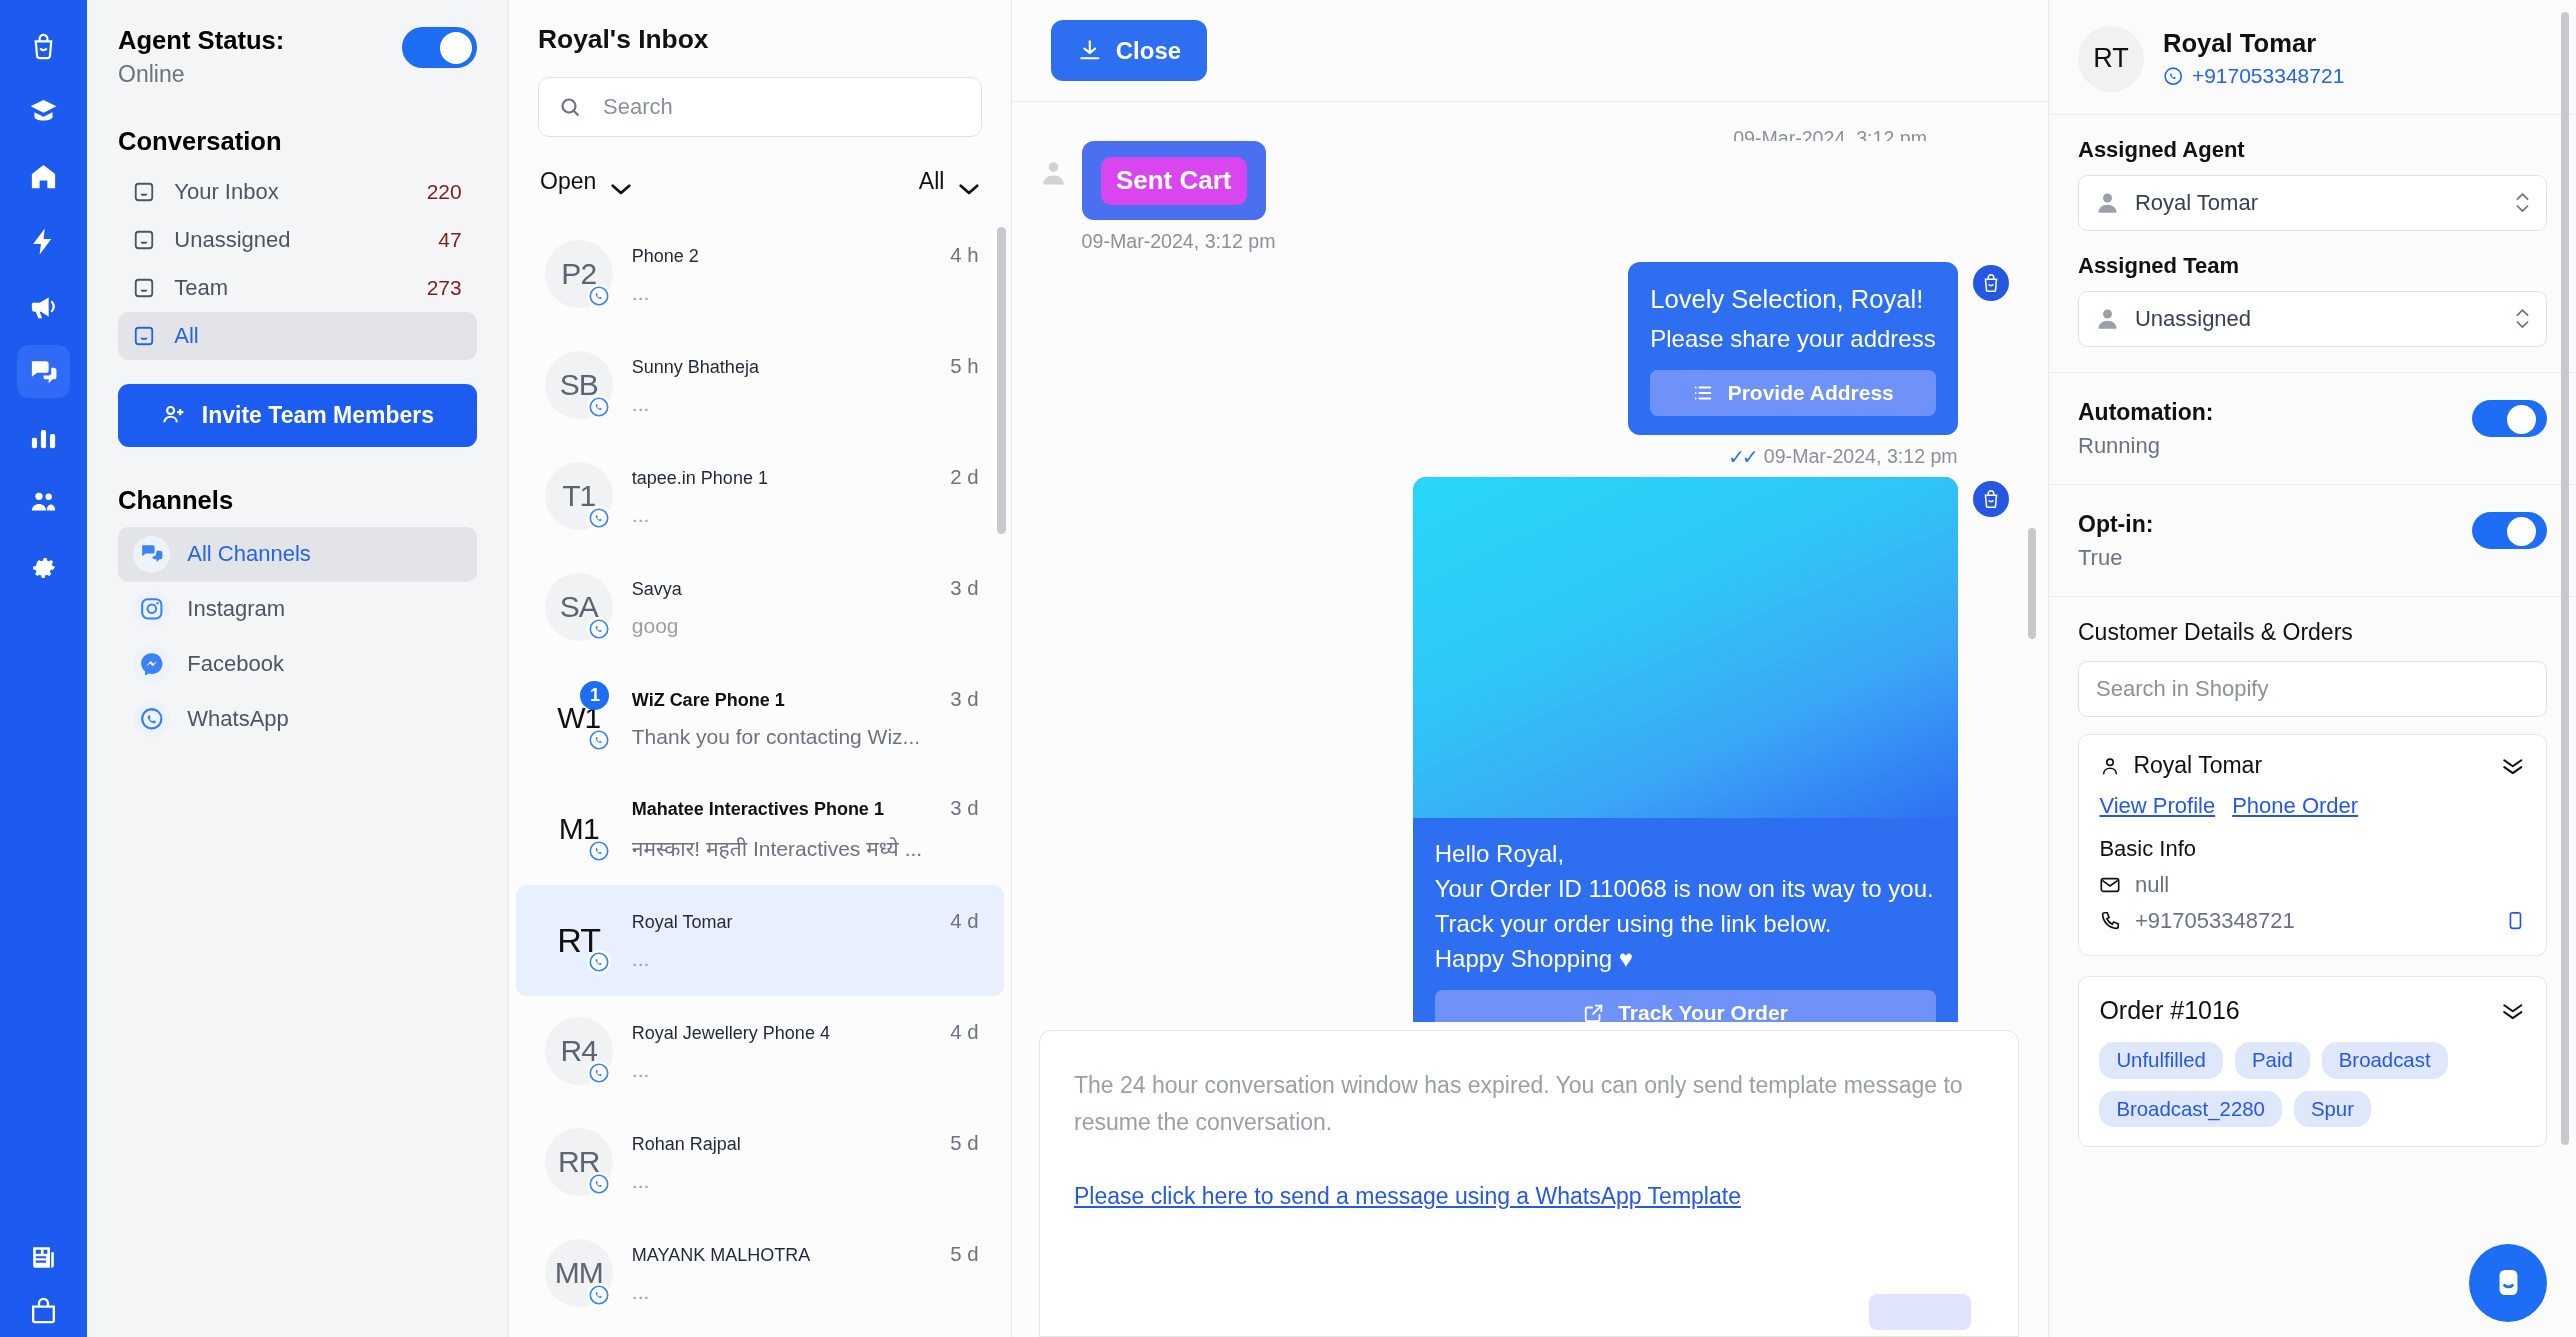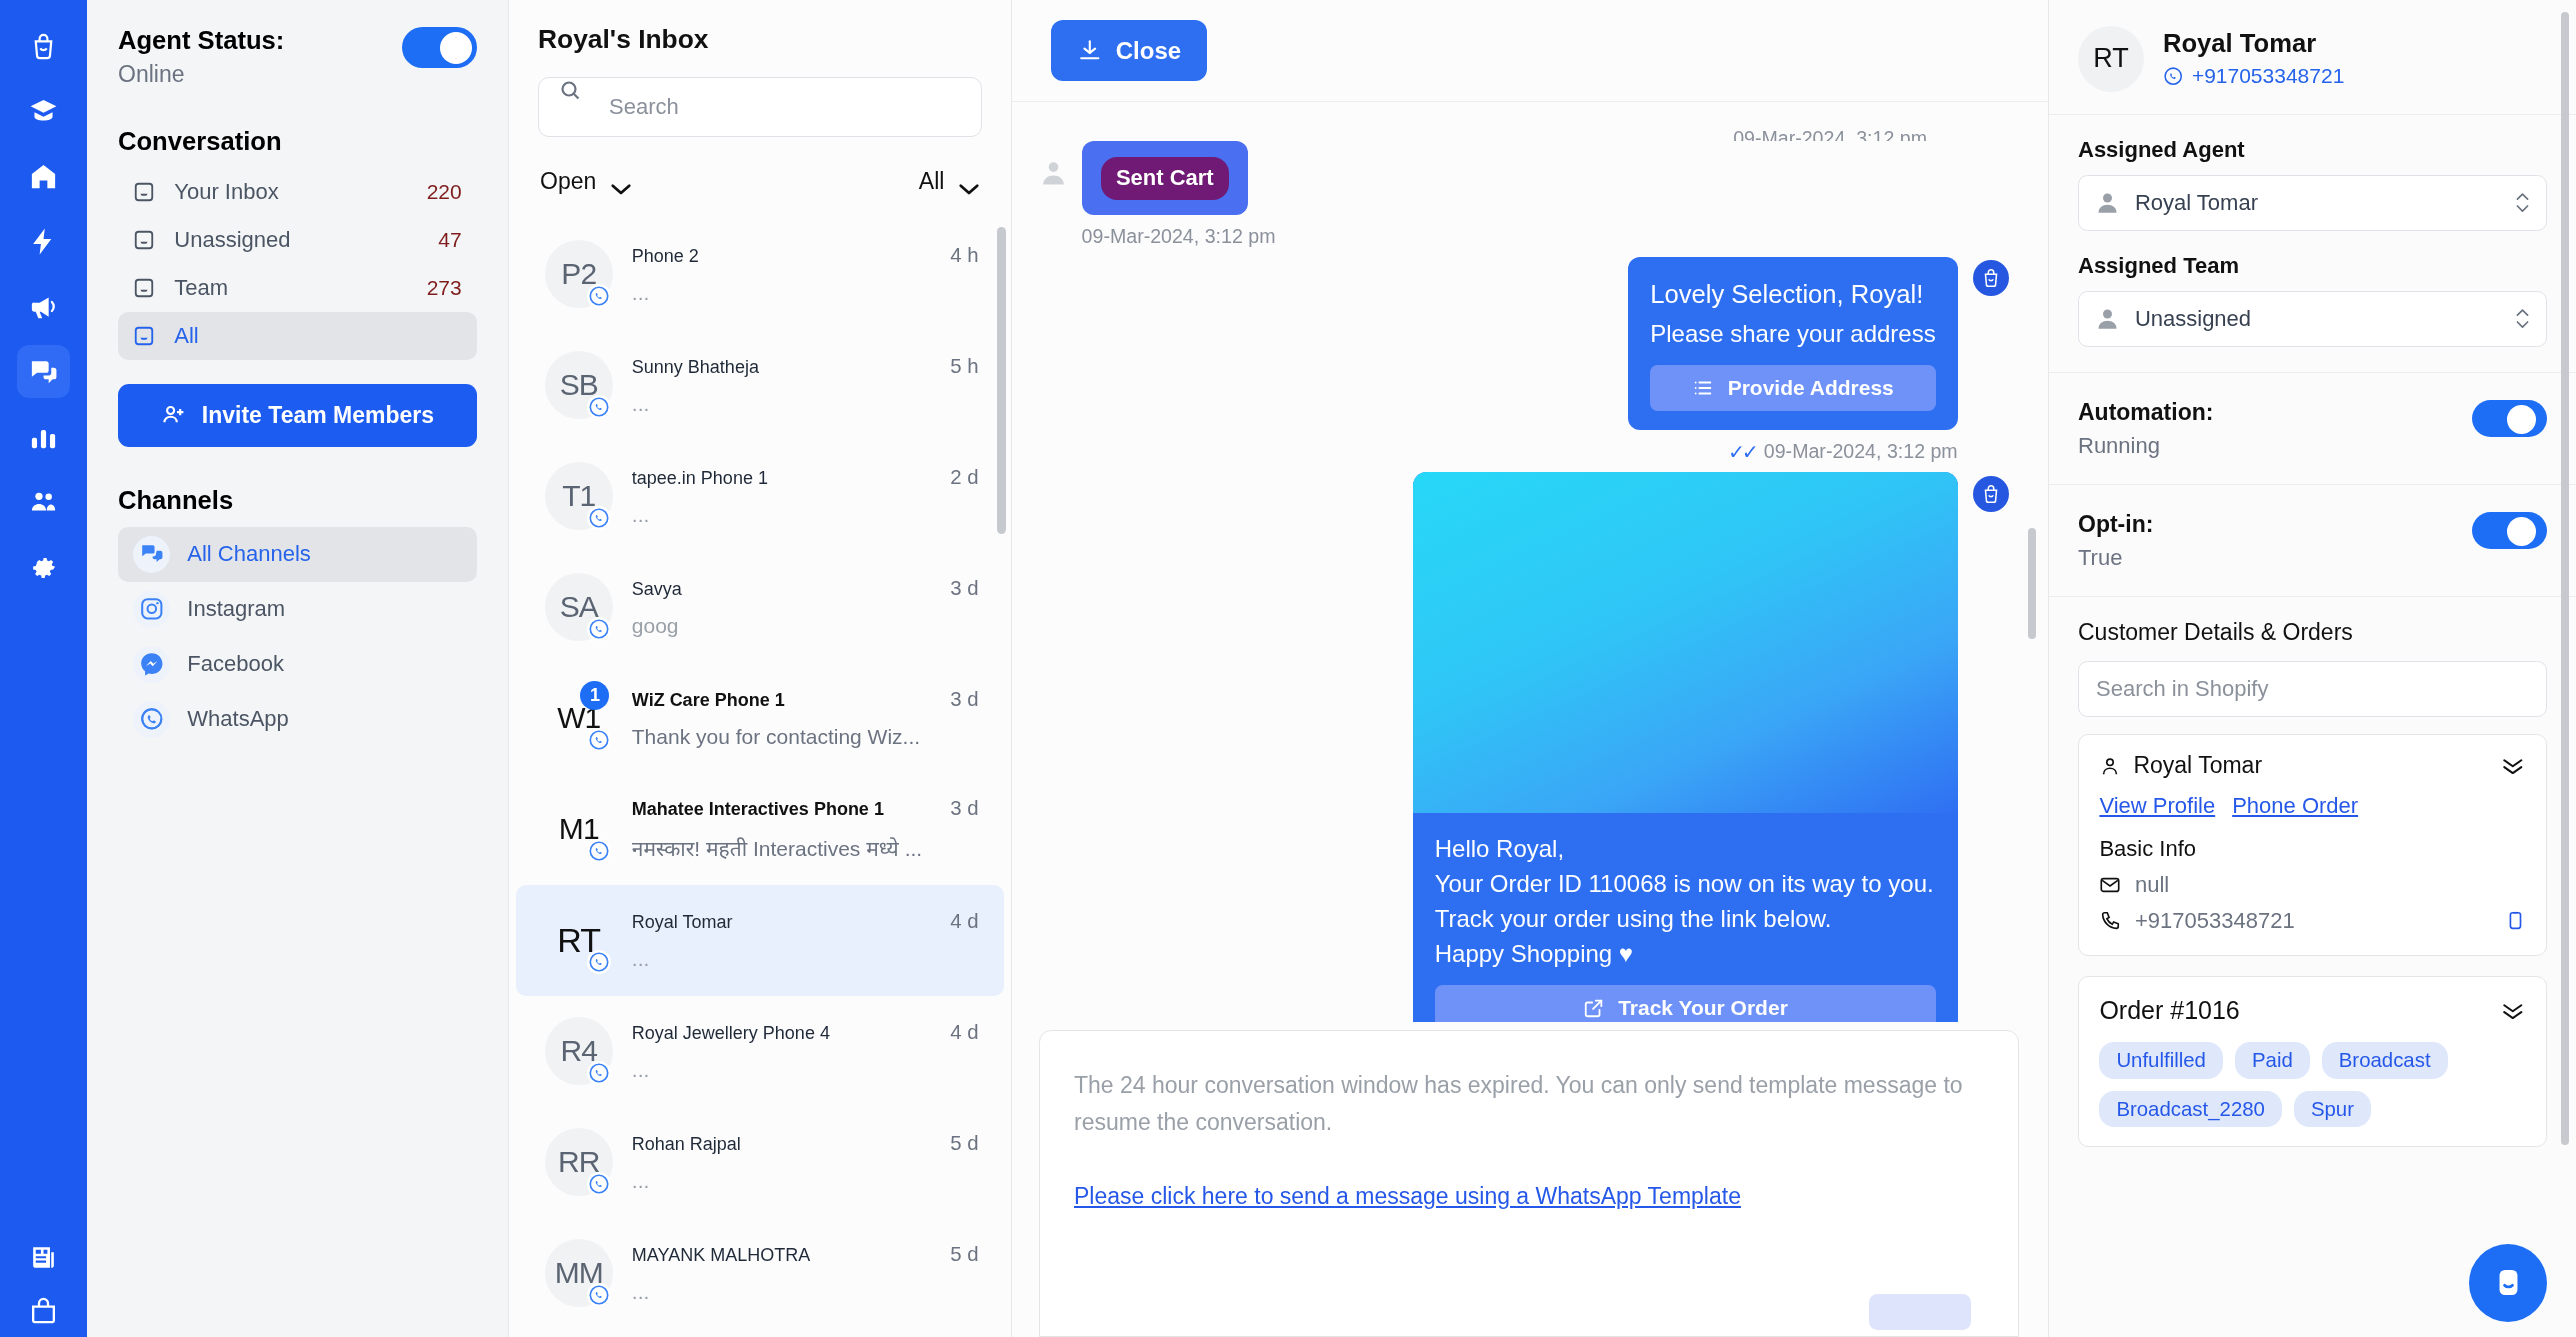--- a/index.html
+++ b/index.html
@@ -80,21 +80,21 @@
 
   
   .inbox {
     width: 503px; flex: 0 0 503px; background: #fcfcfd;
     border-right: 0.9px solid #e6e8eb; display:flex; flex-direction:column;
   }
   .inbox-head { padding: 24px 29px 0 29px; }
   .inbox-title { font-size: 26.4px; font-weight: 700; color:#111; }
   .search-wrap {
     margin-top: 22px; height: 60px; border: 0.9px solid #dfe3e8; border-radius: 11px;
-    background:#fff; display:flex; padding: 0 19px; gap: 27px;
+    background:#fff; display:flex; align-items:center; padding: 0 19px; gap: 21px;
   }
   .search-wrap svg { width: 24px; height: 24px; color:#6b7280; flex:0 0 24px;}
   .search-input {
     border:none; outline:none; font-size: 22px; color:#374151; width:100%;
     font-family:"Liberation Sans", sans-serif; background:transparent;
   }
   .search-input::placeholder { color:#8b919b; }
   .filter-row {
     display:flex; align-items:center; justify-content:space-between;
     padding: 0 31px; height: 75px; margin-top: 6.8px;
@@ -154,21 +154,21 @@
   .msg-row.out { justify-content:flex-end; }
   .msg-row.in { align-items:flex-start; gap: 13.6px; }
   .in-avatar {
     width: 29px; height: 29px; flex:0 0 29px; margin-top: 17px;
   }
   .bubble-in {
     background:#4a6ff0; border-radius: 12px; padding: 15.3px 19px;
     display:inline-block;
   }
   .chip {
-    background:#701a75; border-radius: 16px; color:#fff; font-size: 22px; font-weight:600;
+    background:#d946ef; border-radius: 10px; color:#fff; font-size: 26px; font-weight:600;
     padding: 8.5px 15.3px; display:inline-block;
   }
   .msg-time { font-size: 19.6px; color:#8b919b; margin-top: 10.2px; }
   .msg-time.r { text-align:right; display:flex; align-items:center; gap:8.5px; justify-content:flex-end; }
   .ticks { color:#2f6ff2; font-size: 20.4px; letter-spacing:-3.4px; }
   .bubble-out {
     background:#2e6ff2; color:#fff; border-radius: 12px; padding: 19px 22px 19px 22px;
     max-width: 366px; position:relative;
   }
   .bubble-out .line { font-size: 24px; line-height: 1.42; }

